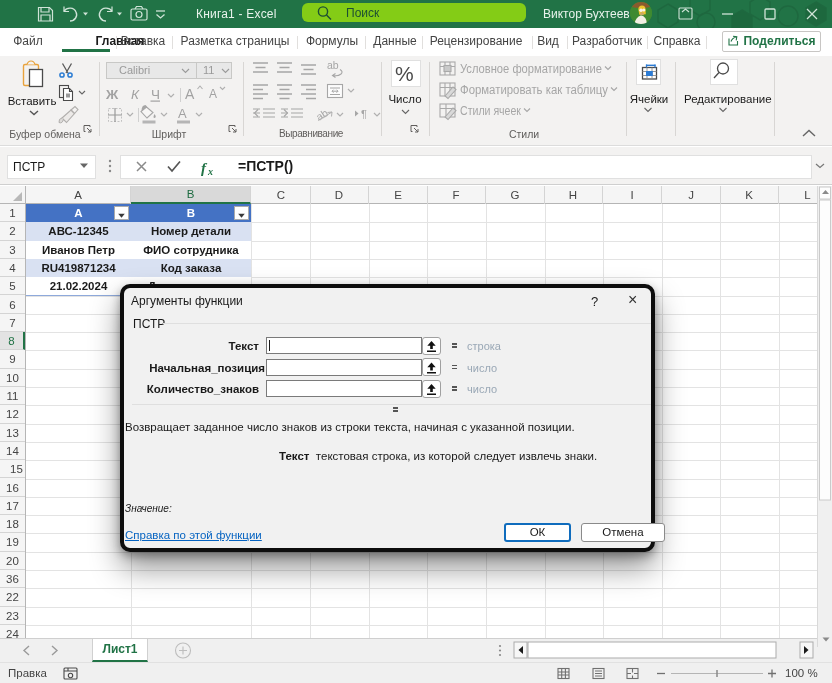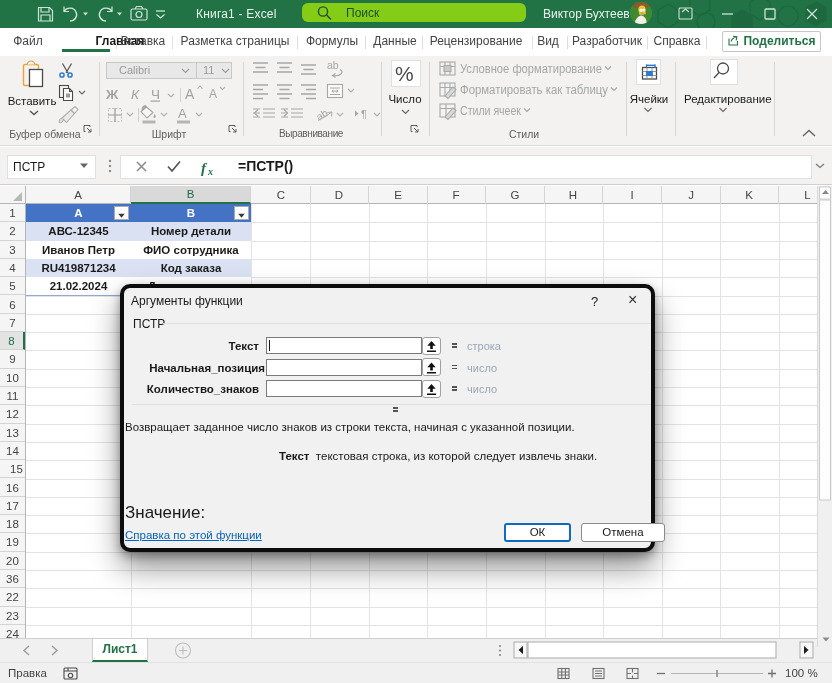--- a/index.html
+++ b/index.html
@@ -569,18 +569,18 @@
     <div class="gw" style="left:343px; top:52px;">строка</div>
     <div class="gw" style="left:343px; top:73.5px;">число</div>
     <div class="gw" style="left:343px; top:95px;">число</div>
     <div class="hline" style="left:8px; top:115.5px; width:519px;"></div>
     <div class="eq" style="left:269px; top:119px;">
         <i style="top:0;"></i>
         <i style="top:3.2px;"></i>
       </div>
     <div class="t" style="left:1px; top:133px; font-size:11.5px;">Возвращает заданное число знаков из строки текста, начиная с указанной позиции.</div>
     <div class="t" style="left:155px; top:162px; font-size:11.5px;"><b>Текст</b>&nbsp;&nbsp;текстовая строка, из которой следует извлечь знаки.</div>
-    <div class="t" style="left:1px; top:215px; font-size:17px;">Значение:</div>
+    <div class="t" style="left:1px; top:215px; font-size:10px;font-style:italic;">Значение:</div>
     <div class="t" style="left:1px; top:241px; font-size:11.5px; color:#0563c1; text-decoration:underline;">Справка по этой функции</div>
     <div class="btn" style="left:380px; width:67px; border:2px solid #0f6cbd; line-height:14px;">ОК</div>
     <div class="btn" style="left:457px; width:84px;">Отмена</div>
   </div>
 </div>
 
 </body></html>

